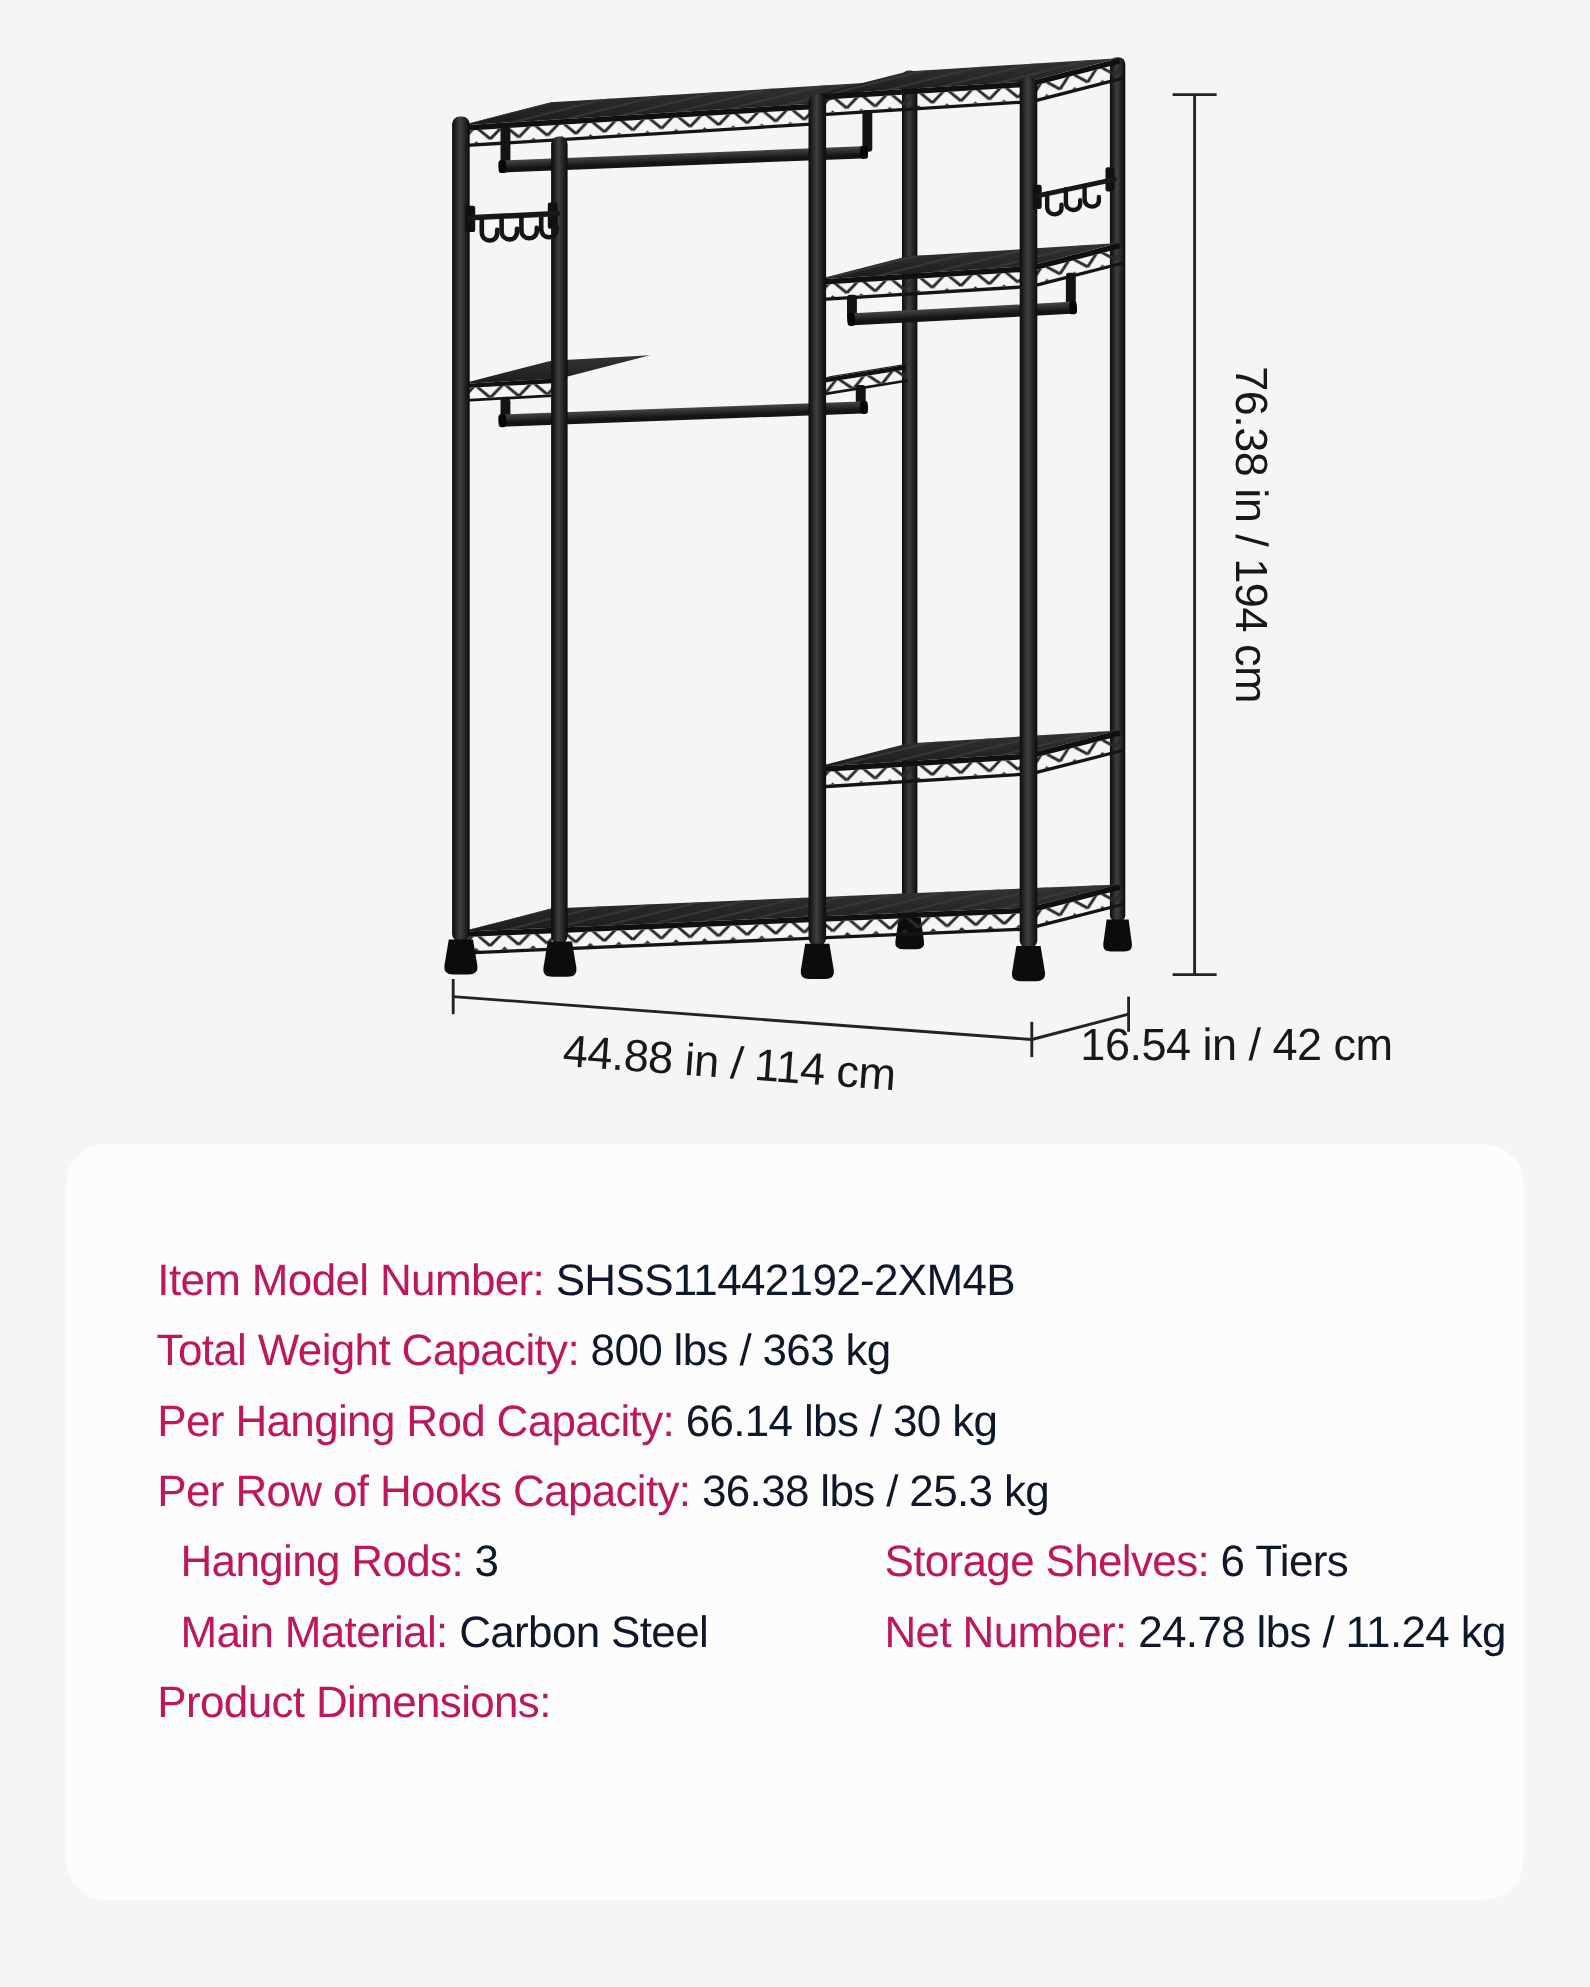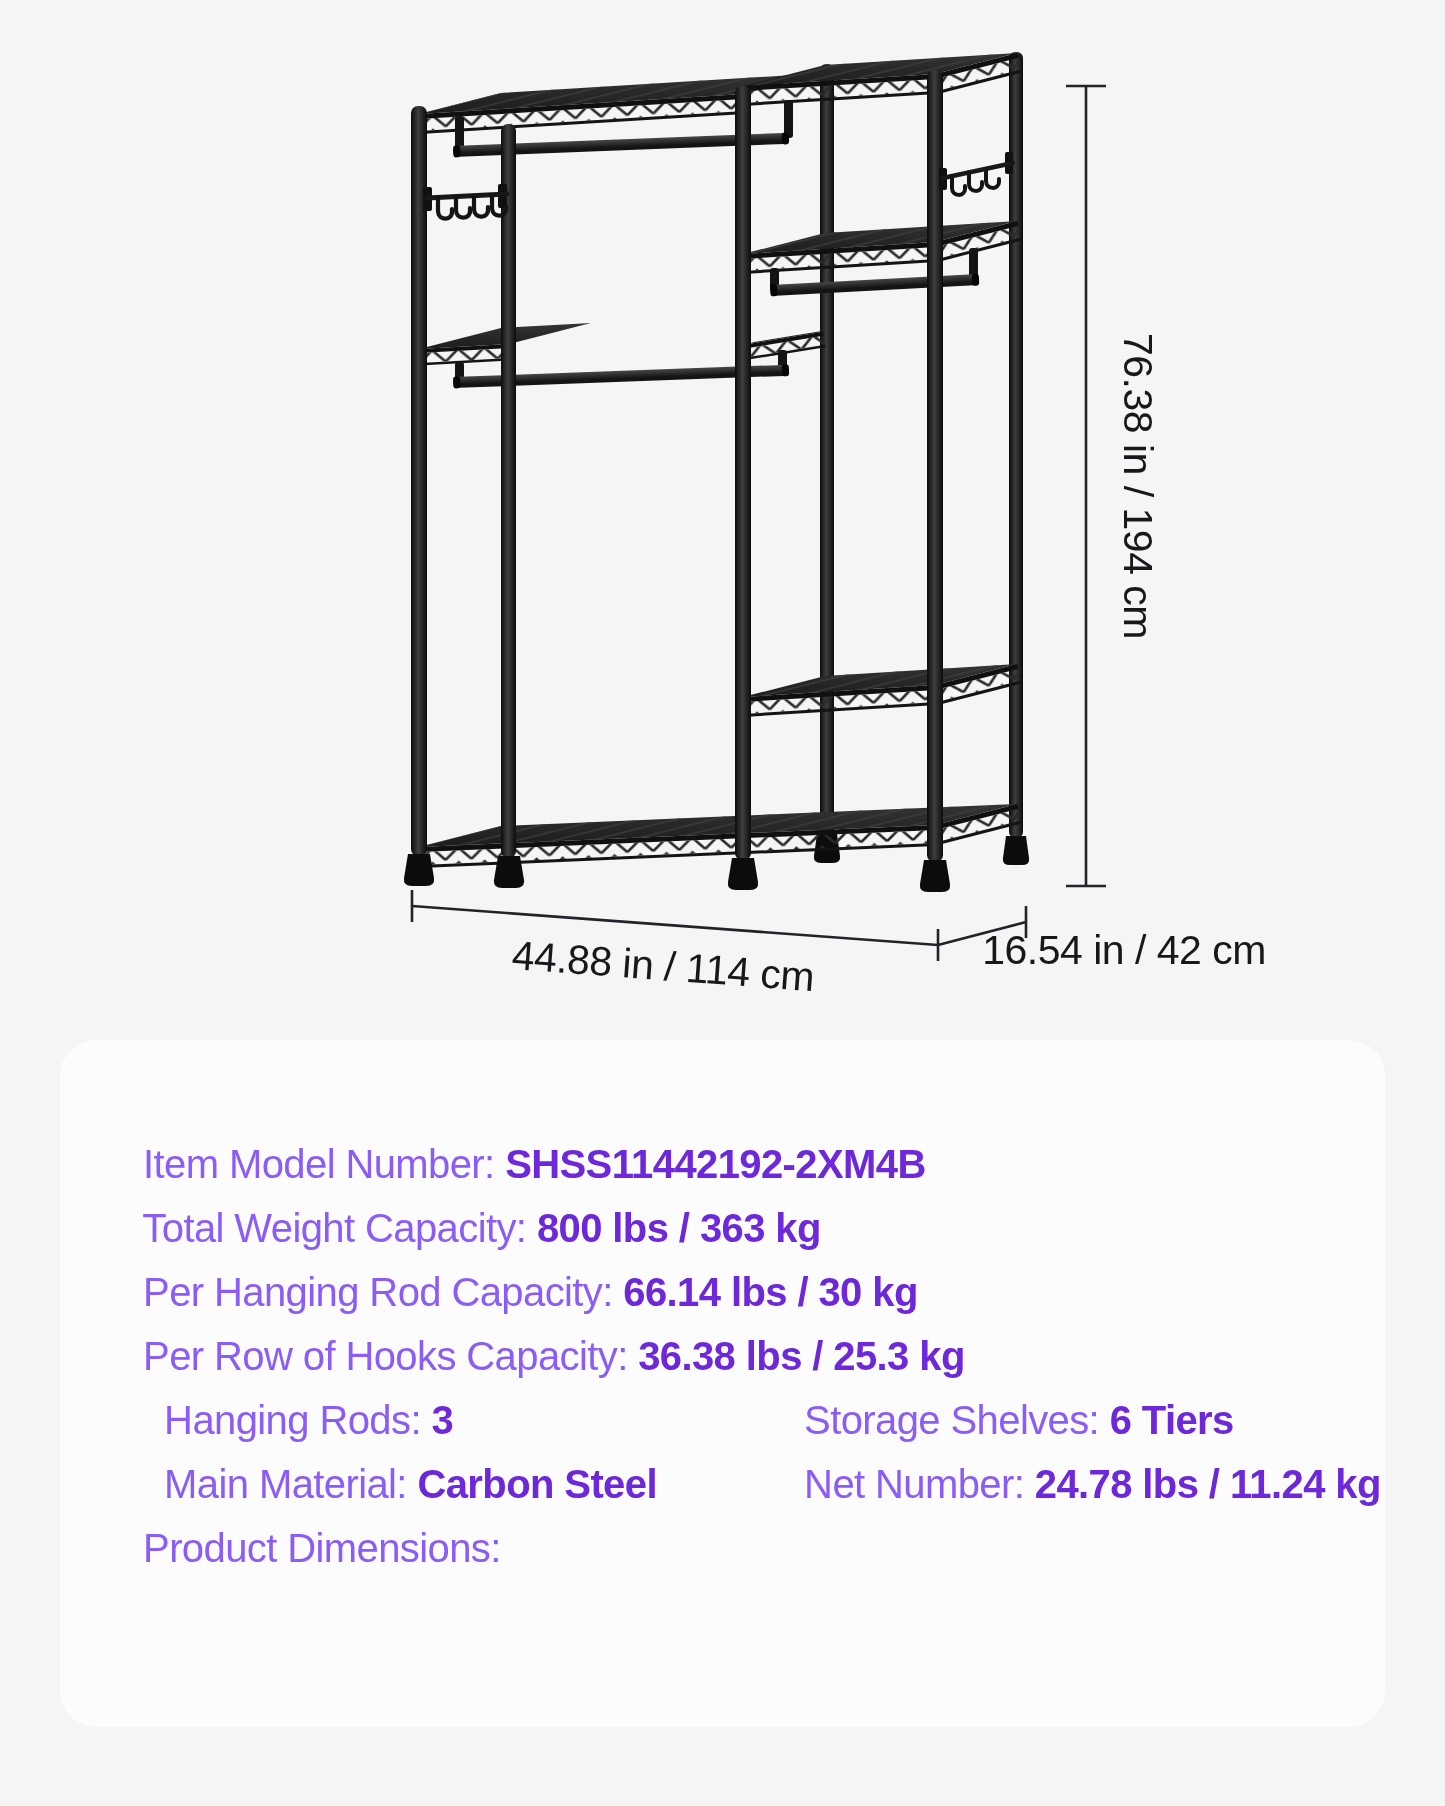--- a/index.html
+++ b/index.html
@@ -14,22 +14,22 @@
     font-size:41px;font-weight:500;fill:#17181B;letter-spacing:-0.5px;
   }
   .panel{
     position:absolute;left:60px;top:1040px;width:1325px;height:687px;
     background:#fcfcfd;border-radius:36px;box-sizing:border-box;
     padding:28px 40px 0 41px;
     font-size:40px;letter-spacing:-0.6px;
   }
   .row{height:64px;line-height:64px;white-space:pre;}
   .row.cols{display:grid;grid-template-columns:640px 1fr;}
-  .lbl{color:#8b5cf6;}
-  .val{color:#6d28d9;font-weight:700;}
+  .lbl{color:#be185d;}
+  .val{color:#0f172a;font-weight:400;}
 </style>
 </head>
 <body>
 
 <svg id="illustration" width="1445" height="1010" viewBox="0 0 1445 1010">
   <defs>
     <linearGradient id="postG" x1="0" y1="0" x2="1" y2="0">
       <stop offset="0" stop-color="#0b0b0b"></stop>
         <stop offset="0.45" stop-color="#3f3f3f"></stop>
         <stop offset="1" stop-color="#0b0b0b"></stop>

